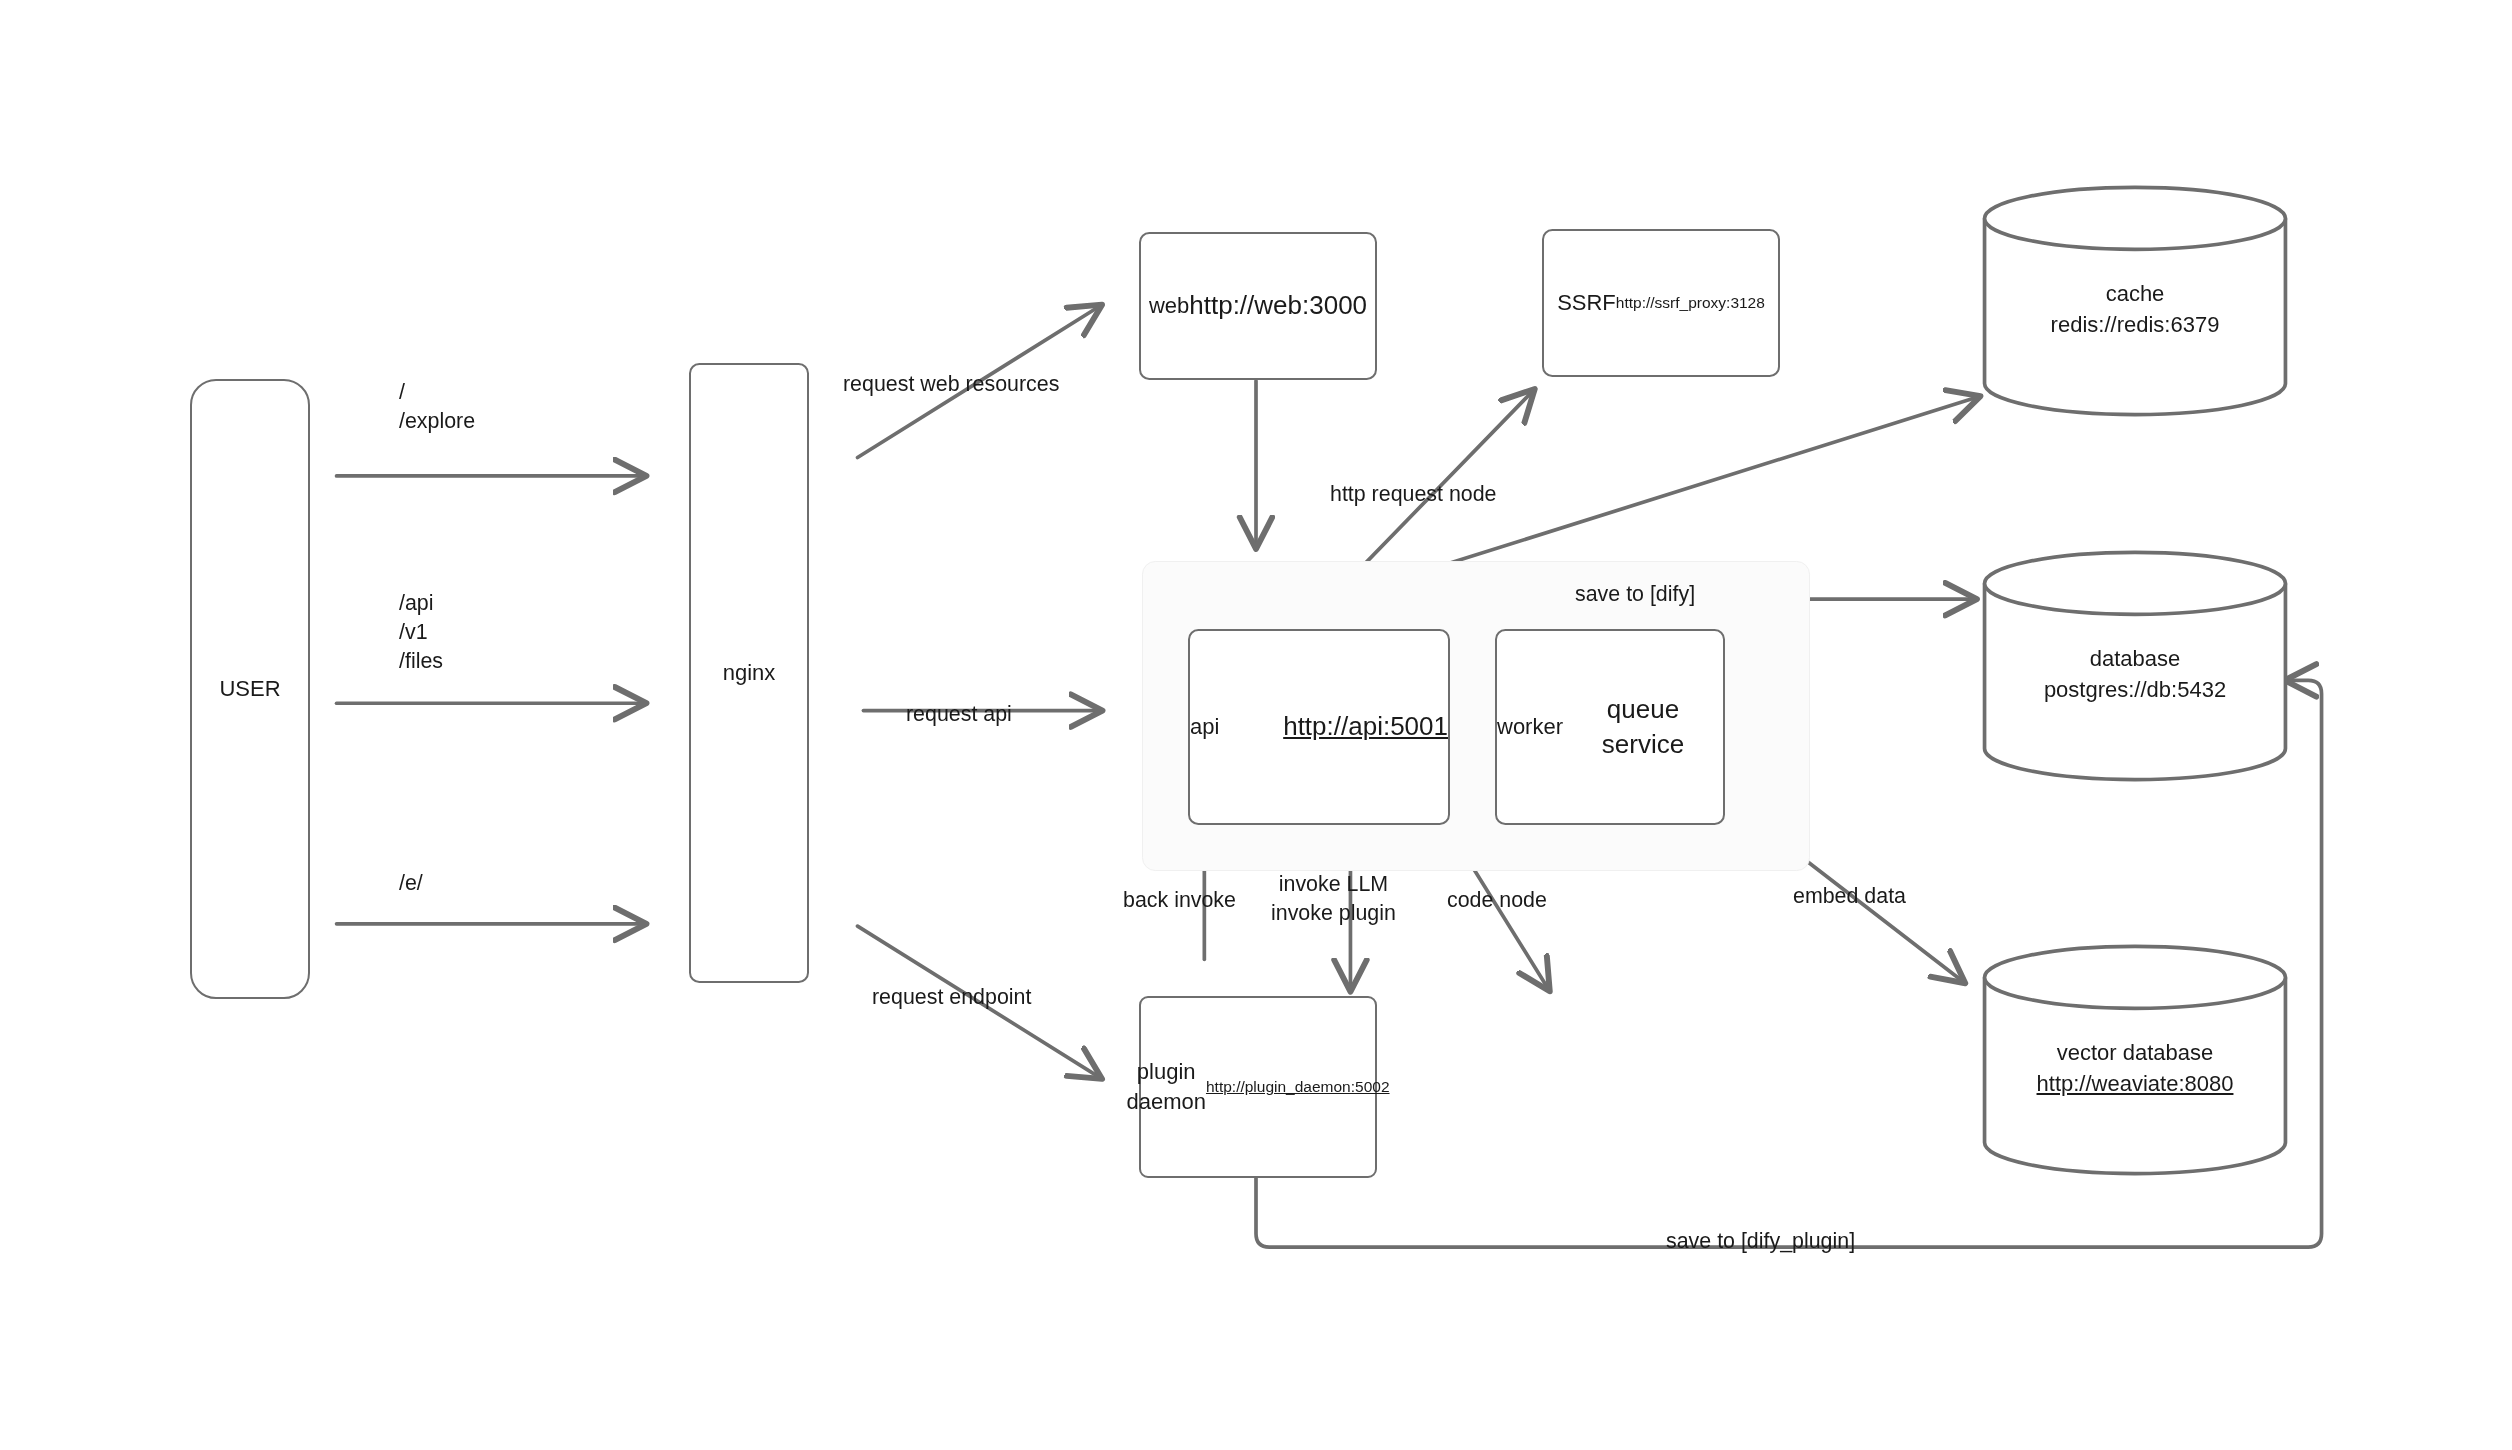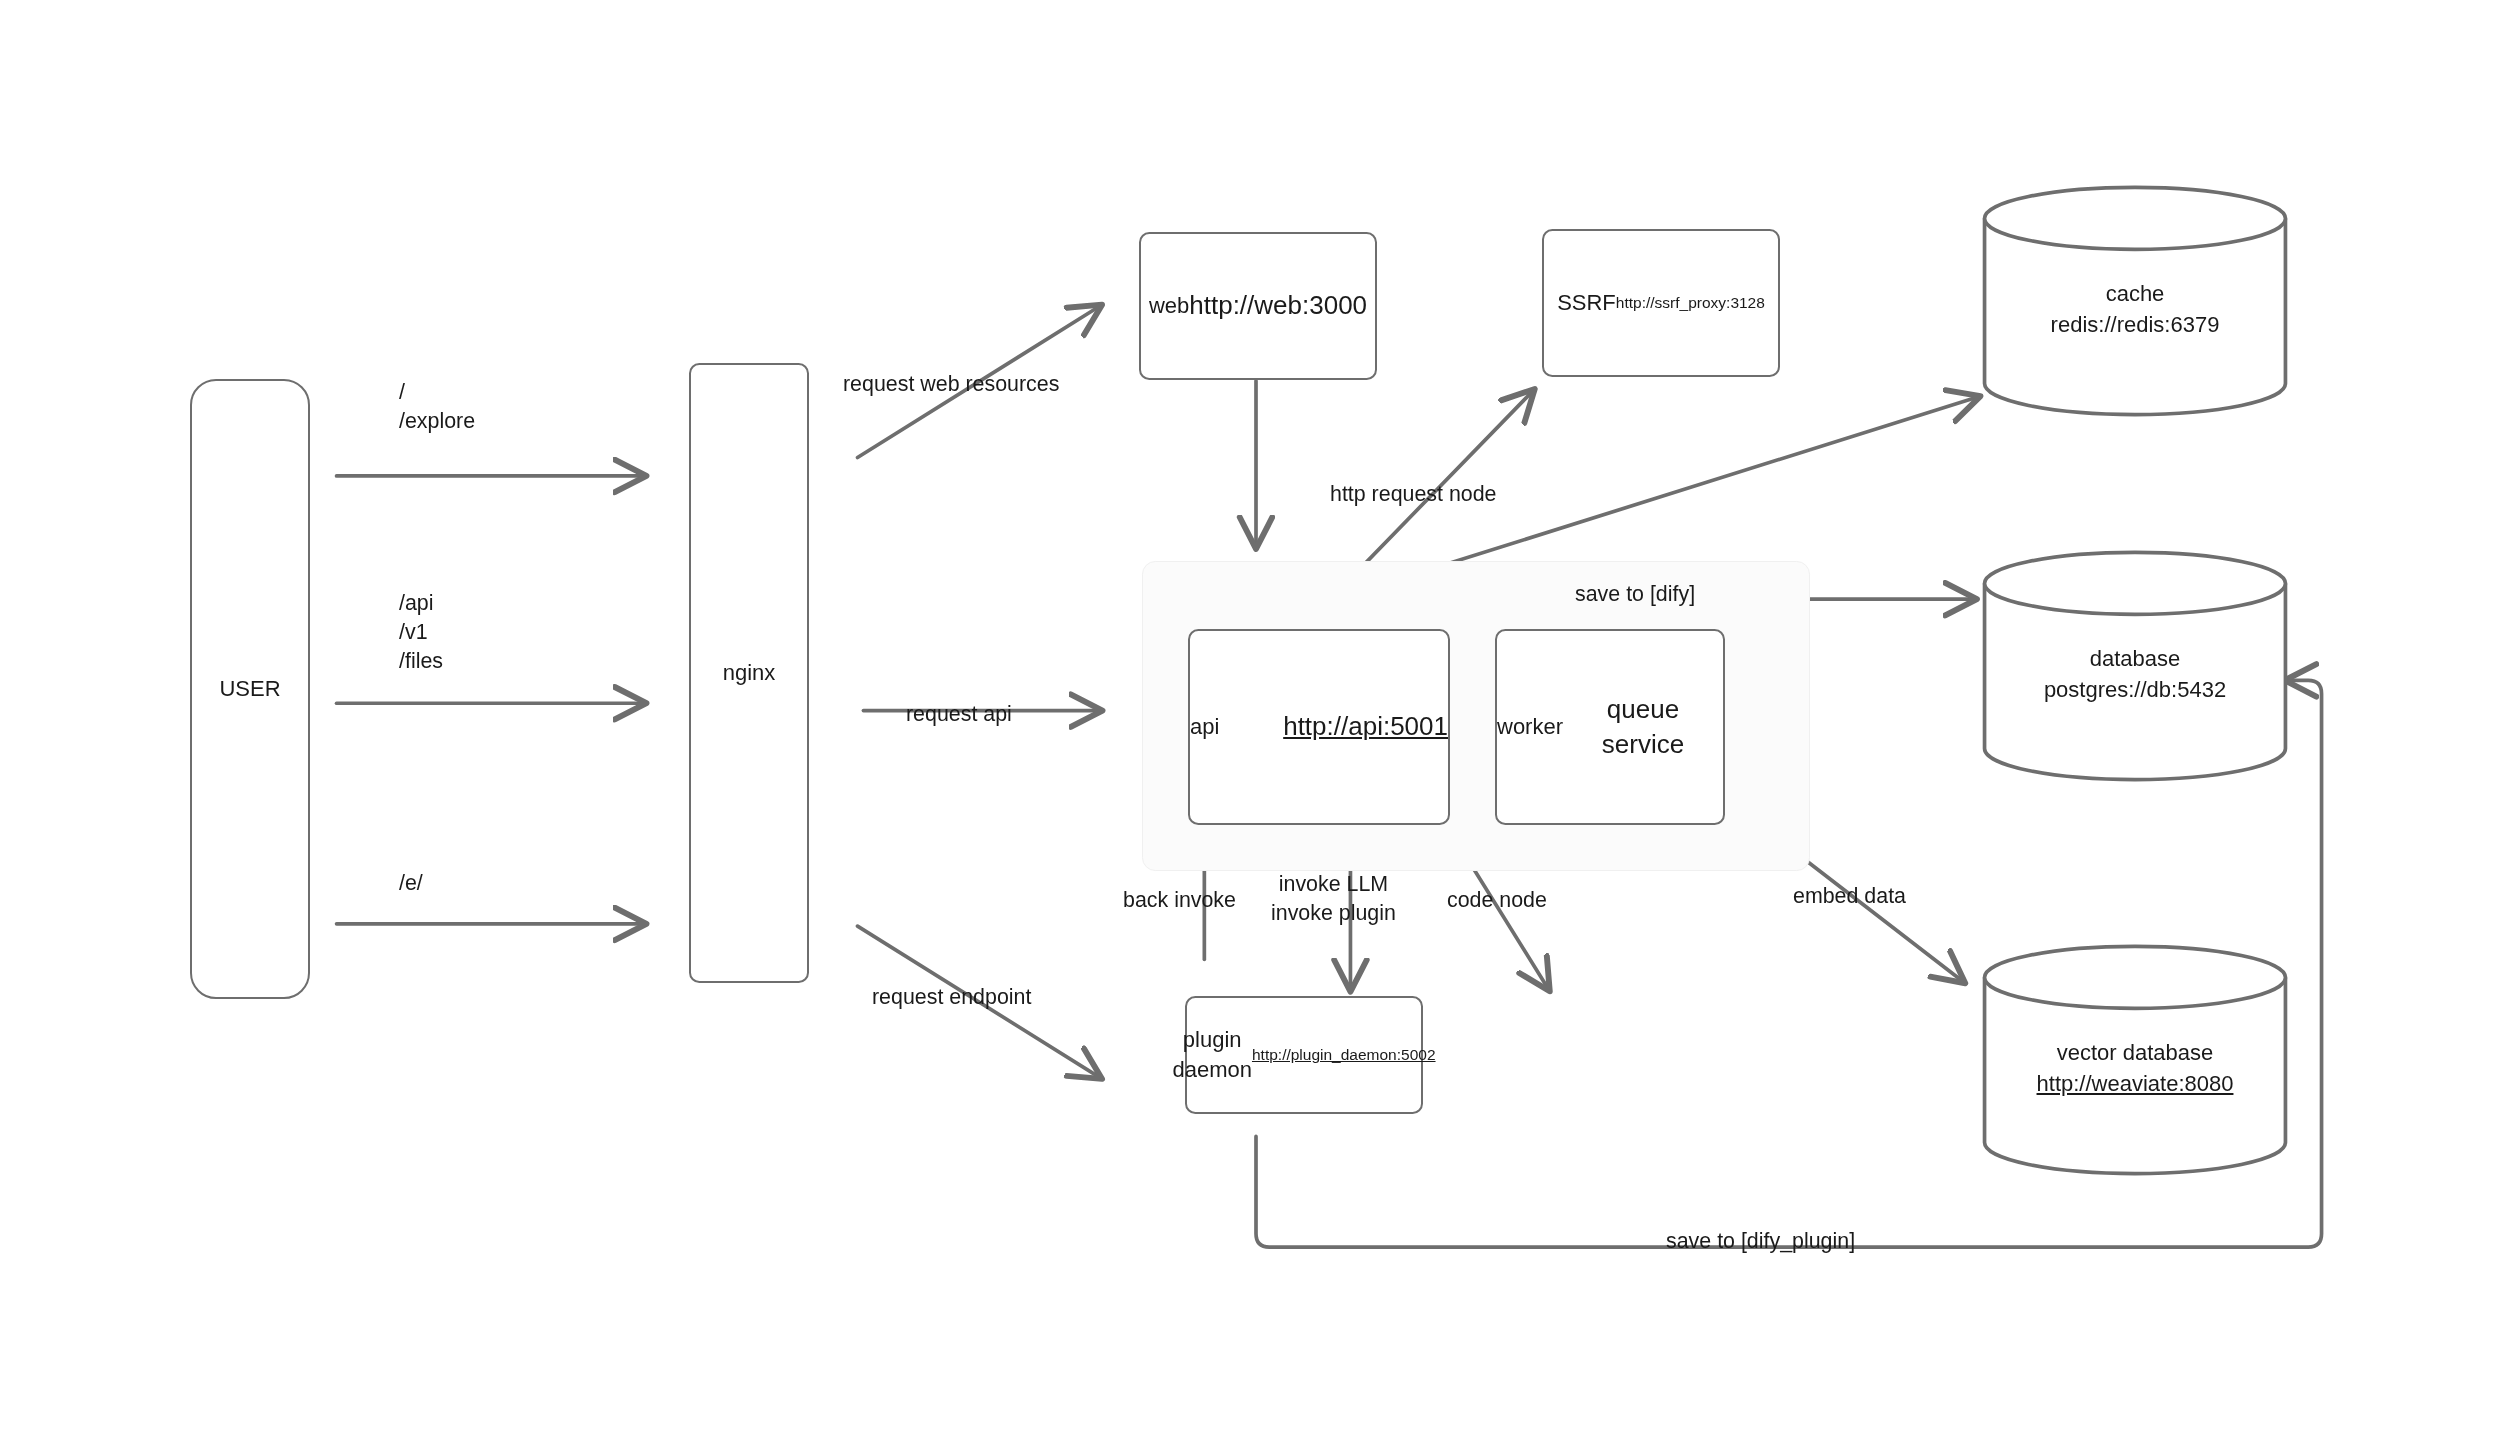--- a/index.html
+++ b/index.html
@@ -152,21 +152,21 @@
   <div class="node" style="left:1188px; top:629px; width:262px; height:196px;justify-content:space-between;">
     <div class="title">api</div>
     <div class="sub link">http://api:5001</div>
   </div>
 
   <div class="node" style="left:1495px; top:629px; width:230px; height:196px;">
     <div class="title">worker</div>
     <div class="sub">queue service</div>
   </div>
 
-  <div class="node" style="left:1185px; top:996px; width:238px; height:118px;">
+  <div class="node" style="left:1139px; top:996px; width:238px; height:182px;border-radius:9px;">
     <div class="title">plugin daemon</div>
     <div class="sub small link">http://plugin_daemon:5002</div>
   </div>
 
 
   <div class="cyl" style="left:1980px; top:183px; width:310px; height:236px;">
     <svg width="310" height="236" viewBox="0 0 420 320">
       <path d="M6,48 L6,272 A204,42 0 0 0 414,272 L414,48" fill="#ffffff" stroke="#6e6e6e" stroke-width="5"></path>
       <ellipse cx="210" cy="48" rx="204" ry="42" fill="#ffffff" stroke="#6e6e6e" stroke-width="5"></ellipse>
     </svg>

